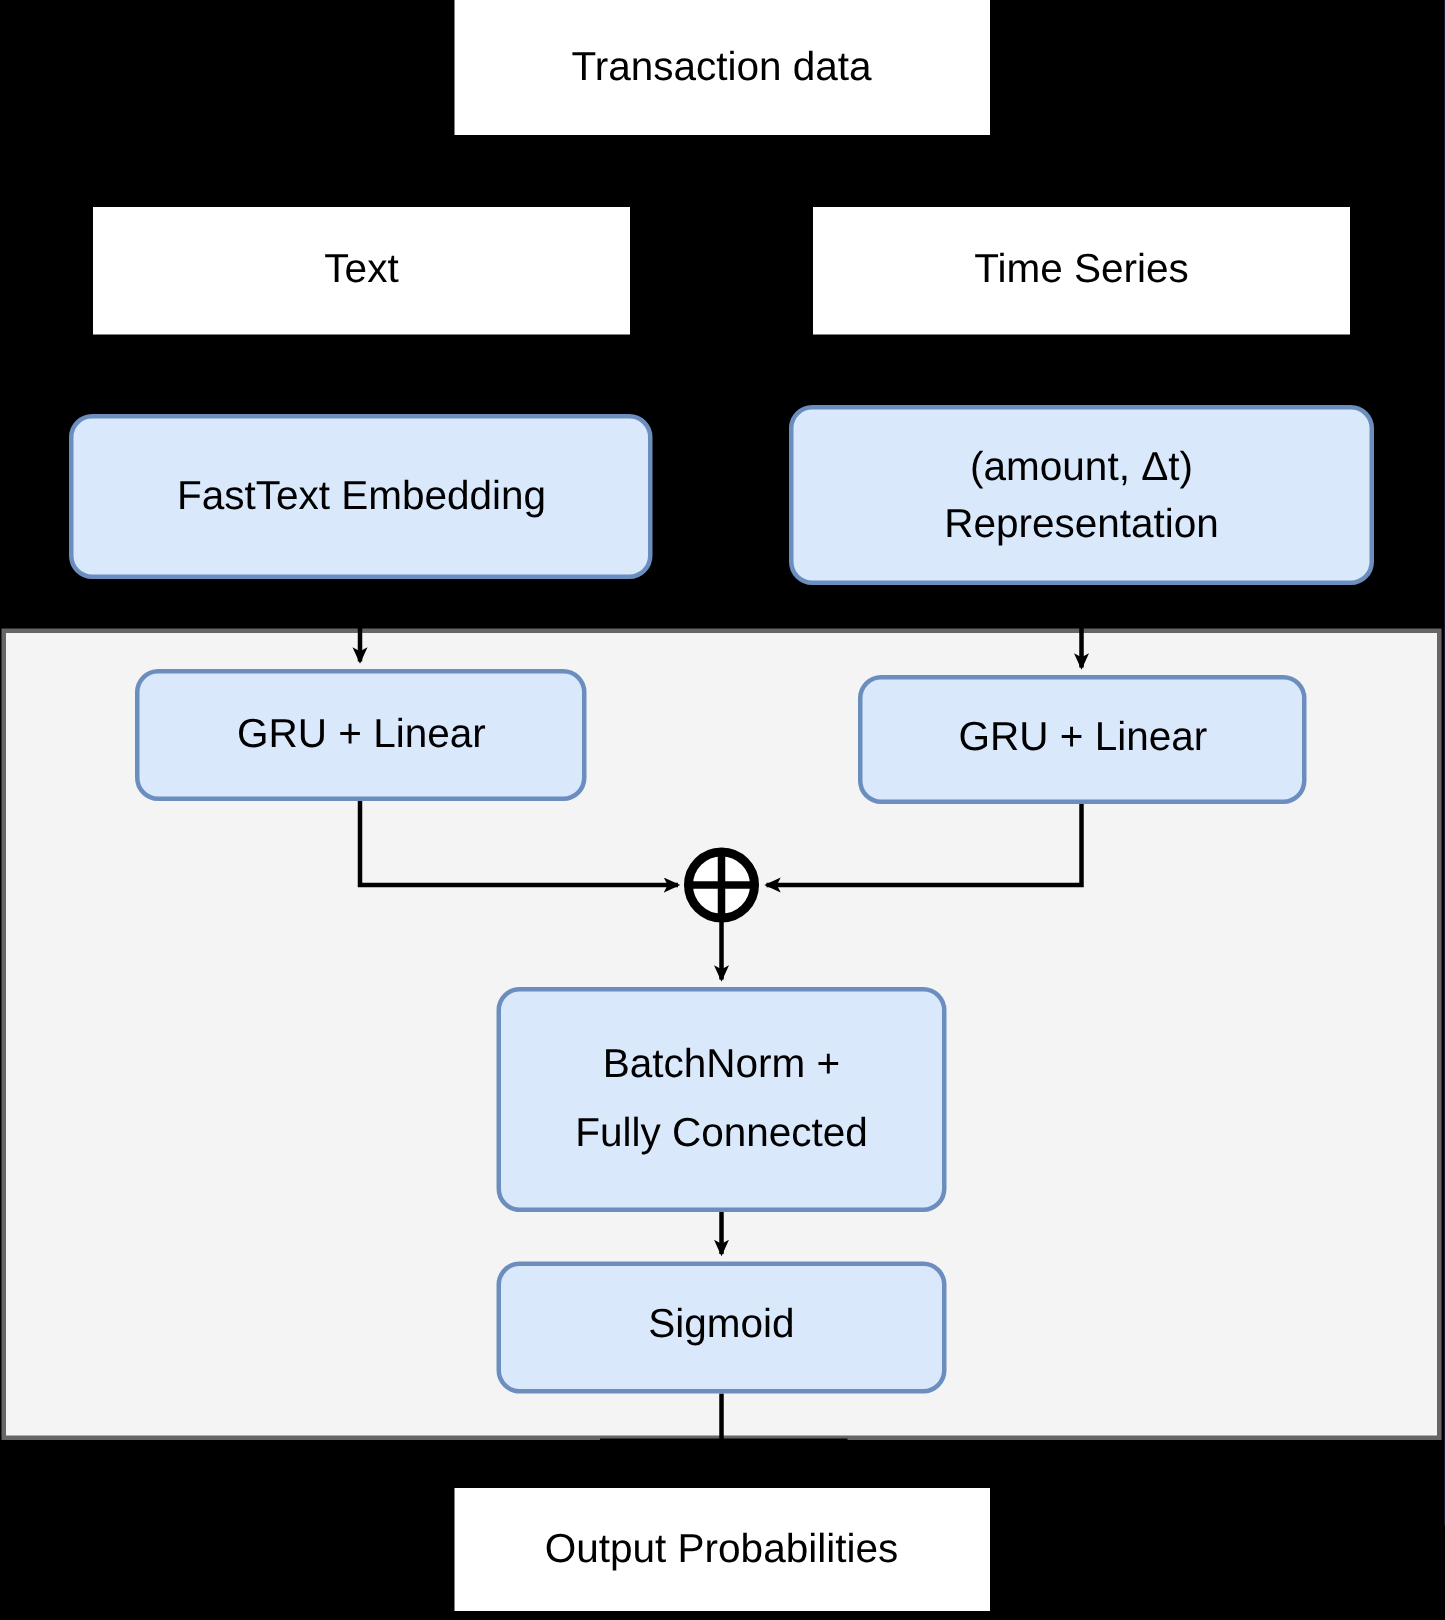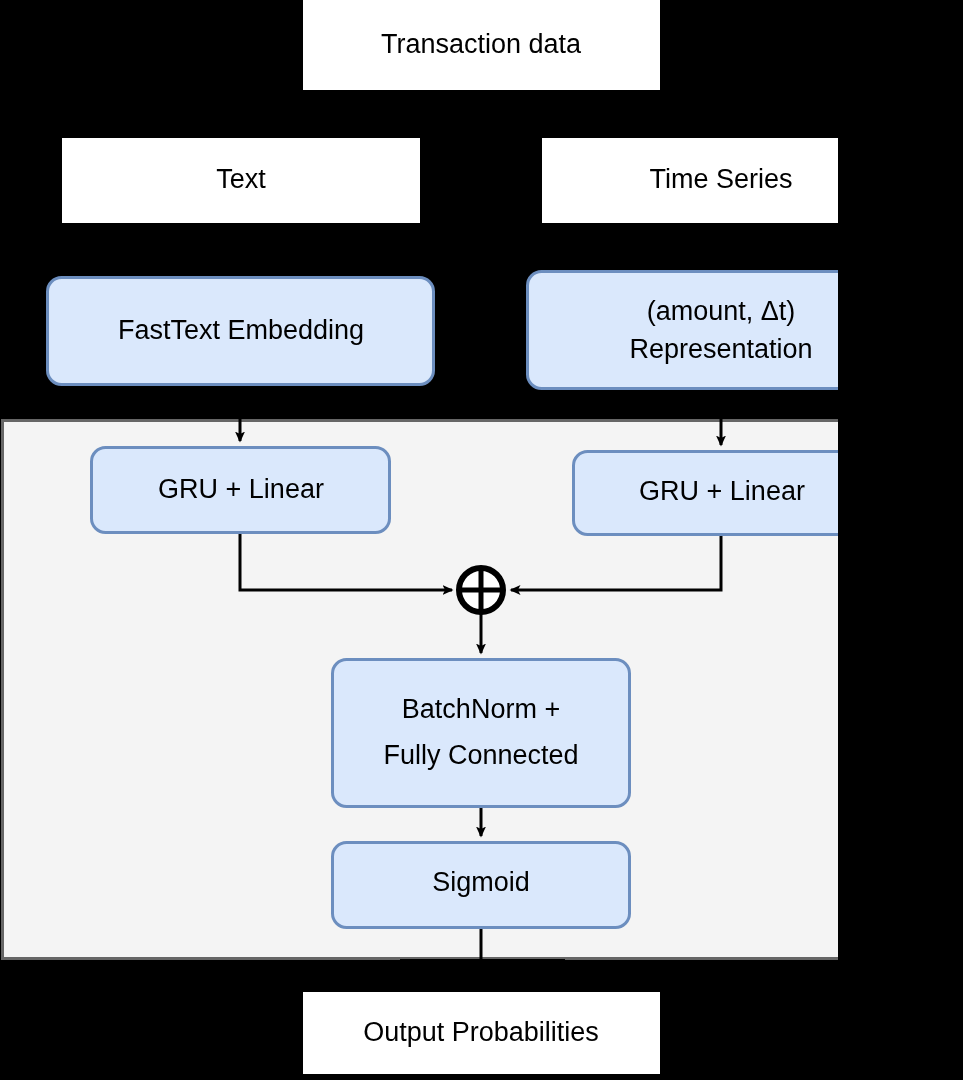--- a/index.html
+++ b/index.html
@@ -3,21 +3,21 @@
 <meta charset="utf-8">
 <title>Model Architecture Diagram</title>
 <style>
   html, body {
     margin: 0;
     padding: 0;
     background: #000000;
   }
   #canvas {
     position: relative;
-    width: 838px;
+    width: 963px;
     height: 1080px;
     background: #8b5cf6;
     overflow: hidden;
     font-family: "Liberation Sans", sans-serif;
   }
   #diagram-svg {
     position: absolute;
     left: 0;
     top: 0;
     width: 963px;

